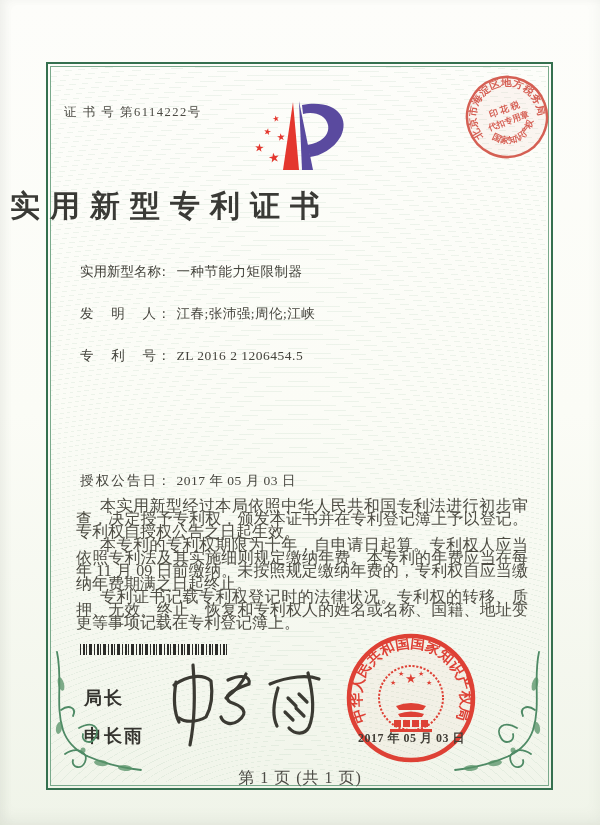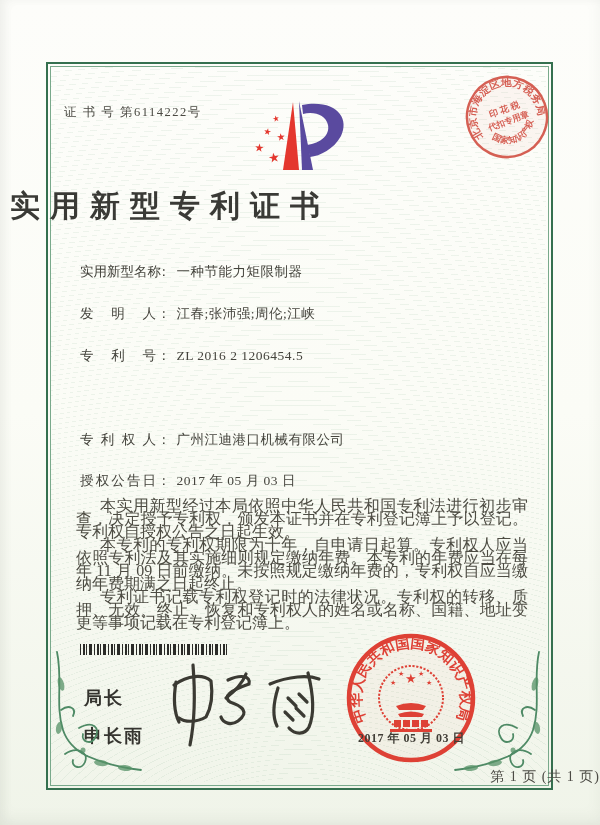--- a/index.html
+++ b/index.html
@@ -49,22 +49,22 @@
   .officer{position:absolute;left:84px;top:686px;font-family:"Liberation Sans","DejaVu Sans",sans-serif;
     font-size:18px;font-weight:bold;color:#35342f;letter-spacing:2px;}
   .officer div{margin-bottom:14px;}
   .signature{position:absolute;left:158px;top:658px;width:175px;height:92px;}
   .seal{position:absolute;left:326px;top:613px;width:170px;height:170px;opacity:.93;}
   .seal-date{
     position:absolute;left:358px;top:730px;width:115px;z-index:5;
     font-size:12px;font-weight:600;color:#403d36;letter-spacing:.5px;white-space:nowrap;
   }
   .footer{
-    position:absolute;left:0;top:768px;width:100%;text-align:right;
-    font-size:14px;color:#4c4b45;letter-spacing:1px;
+    position:absolute;left:0;top:768px;width:100%;text-align:center;
+    font-size:16px;color:#4c4b45;letter-spacing:1px;
   }
   .stamp{position:absolute;left:452px;top:62px;width:110px;height:110px;opacity:.85;}
   .flourish{position:absolute;width:95px;height:135px;}
   .flourish.left{left:49px;top:650px;}
   .flourish.right{left:452px;top:650px;transform:scaleX(-1);}
 </style>
 </head>
 <body>
 
 <div class="page">
@@ -93,23 +93,20 @@
   <div class="title">实用新型专利证书</div>
 
   <div class="field-row r0">
     <span class="field-label">实用新型名称</span><span class="field-colon">：</span><span class="field-value">一种节能力矩限制器</span>
   </div>
   <div class="field-row r1">
     <span class="field-label">发明人</span><span class="field-colon">：</span><span class="field-value">江春;张沛强;周伦;江峡</span>
   </div>
   <div class="field-row r2">
     <span class="field-label">专利号</span><span class="field-colon">：</span><span class="field-value">ZL 2016 2 1206454.5</span>
-  </div>
-  <div class="field-row r4">
-    <span class="field-label">专利权人</span><span class="field-colon">：</span><span class="field-value">广州江迪港口机械有限公司</span>
   </div>
   <div class="field-row r5">
     <span class="field-label">授权公告日</span><span class="field-colon">：</span><span class="field-value">2017 年 05 月 03 日</span>
   </div>
 
   <div class="body-text">
     <p>本实用新型经过本局依照中华人民共和国专利法进行初步审查，决定授予专利权，颁发本证书并在专利登记簿上予以登记。专利权自授权公告之日起生效。</p>
     <p>本专利的专利权期限为十年，自申请日起算。专利权人应当依照专利法及其实施细则规定缴纳年费。本专利的年费应当在每年 11 月 09 日前缴纳。未按照规定缴纳年费的，专利权自应当缴纳年费期满之日起终止。</p>
     <p>专利证书记载专利权登记时的法律状况。专利权的转移、质押、无效、终止、恢复和专利权人的姓名或名称、国籍、地址变更等事项记载在专利登记簿上。</p>
   </div>

